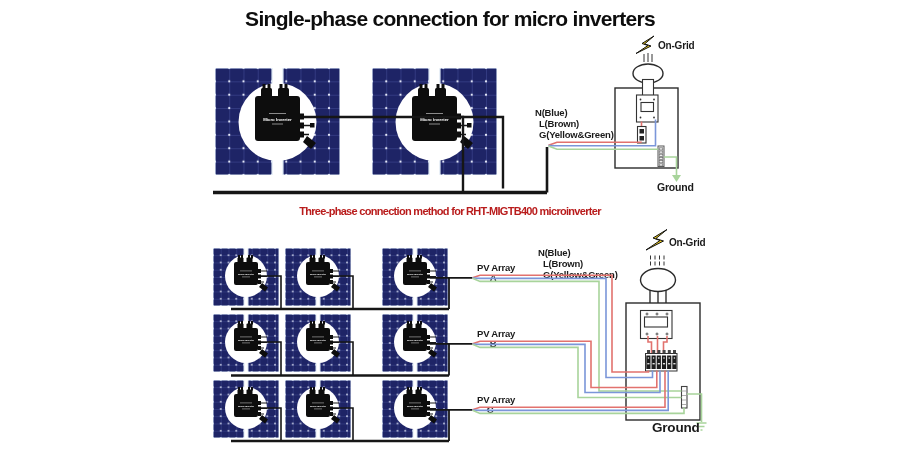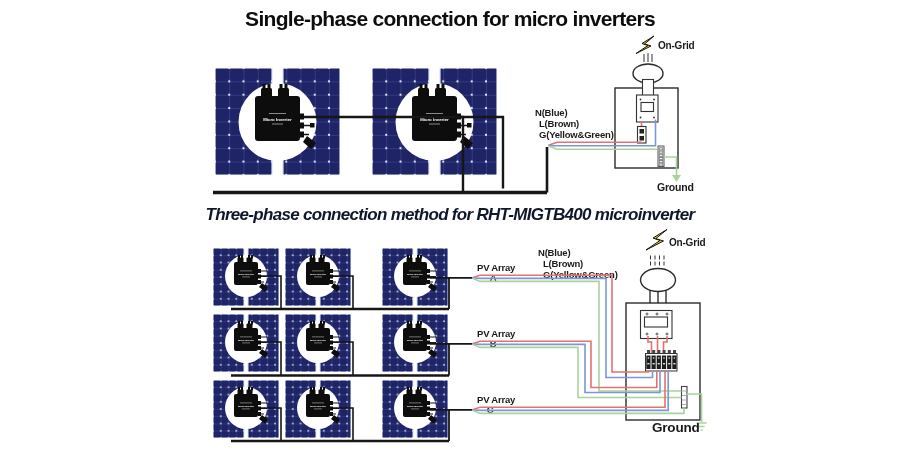--- a/index.html
+++ b/index.html
@@ -1,21 +1,21 @@
 <!DOCTYPE html>
 <html><head>
 <meta charset="utf-8">
 <style>
   html,body{margin:0;padding:0;background:#fff;}
   .stage{position:relative;width:900px;height:450px;background:#fff;overflow:hidden;
          font-family:"Liberation Sans",sans-serif;}
   .title1{position:absolute;top:7px;left:0;width:100%;text-align:center;
           font-size:21px;font-weight:bold;color:#0d0d0d;letter-spacing:-0.7px;}
   .title2{position:absolute;top:205px;left:0;width:100%;text-align:center;
-          font-size:17px;font-weight:bold;color:#0f172a;letter-spacing:-0.7px;font-style:italic;}
+          font-size:11px;font-weight:bold;color:#b91c1c;letter-spacing:-0.7px;}
   svg{position:absolute;left:0;top:0;}
   svg text{font-family:"Liberation Sans",sans-serif;}
   .blk{stroke:#161616;fill:none;}
   .wR{stroke:#e2726e;fill:none;stroke-width:1.6;}
   .wB{stroke:#7b96d9;fill:none;stroke-width:1.6;}
   .wG{stroke:#a8d49b;fill:none;stroke-width:1.6;}
   .box{fill:#fff;stroke:#2b2b2b;stroke-width:1.4;}
   .dev{fill:#fff;stroke:#333;stroke-width:1.1;}
   .lbl{font-weight:bold;fill:#1a1a1a;font-size:9.5px;letter-spacing:-0.2px;}
   .lbl10{font-weight:bold;fill:#1a1a1a;font-size:10px;letter-spacing:-0.2px;}

